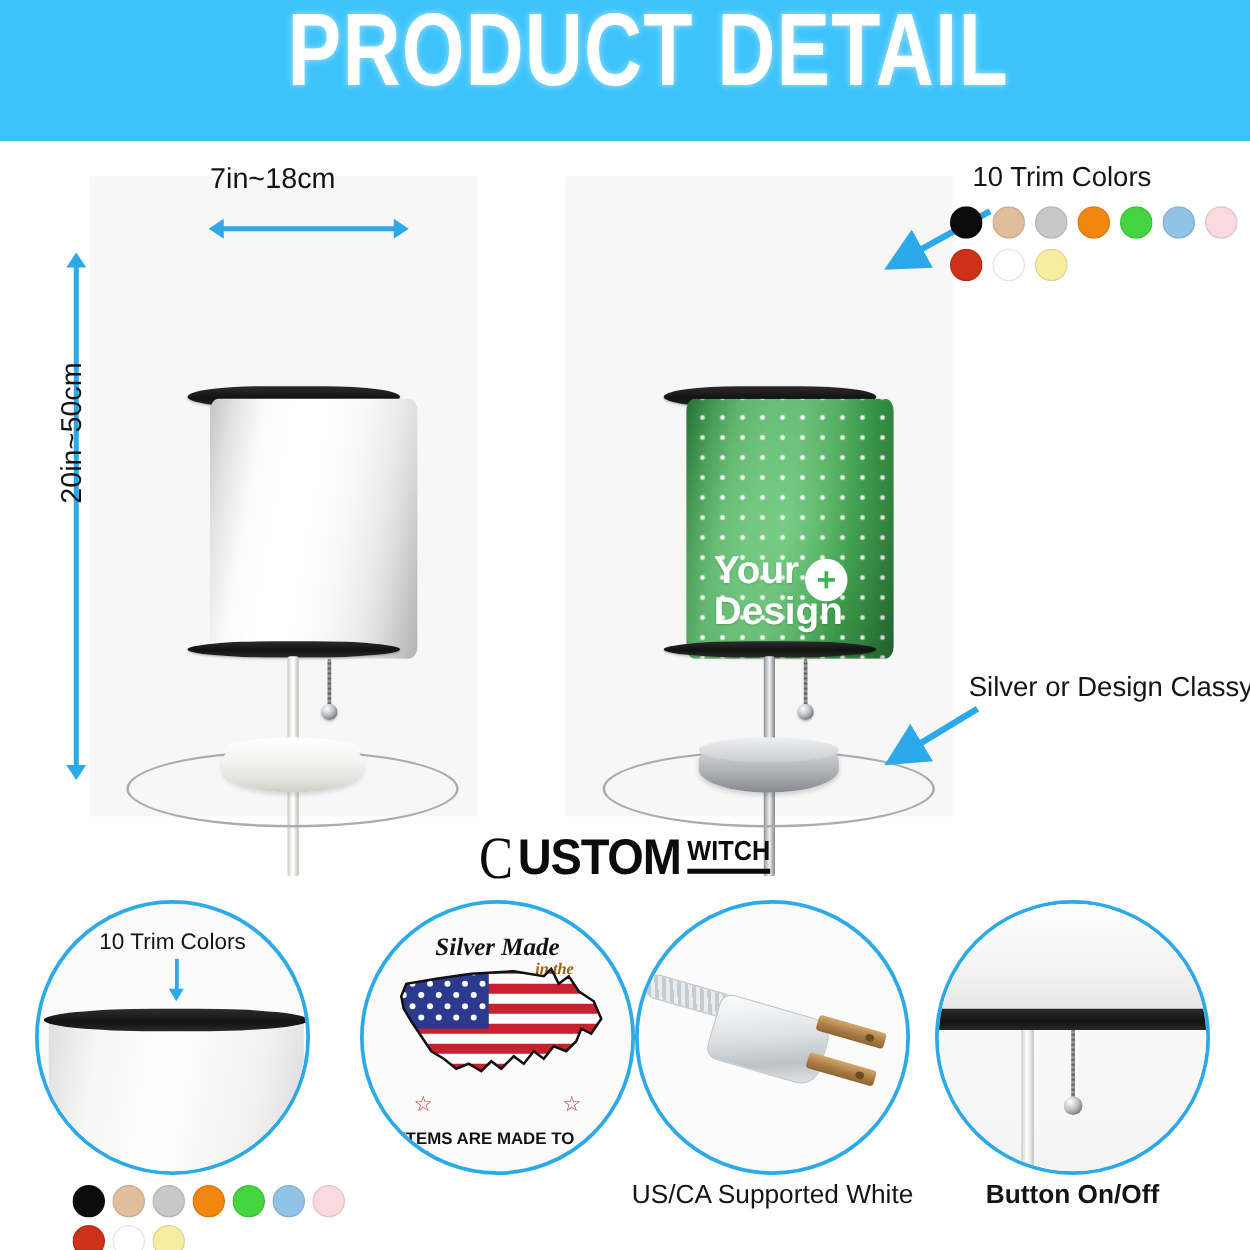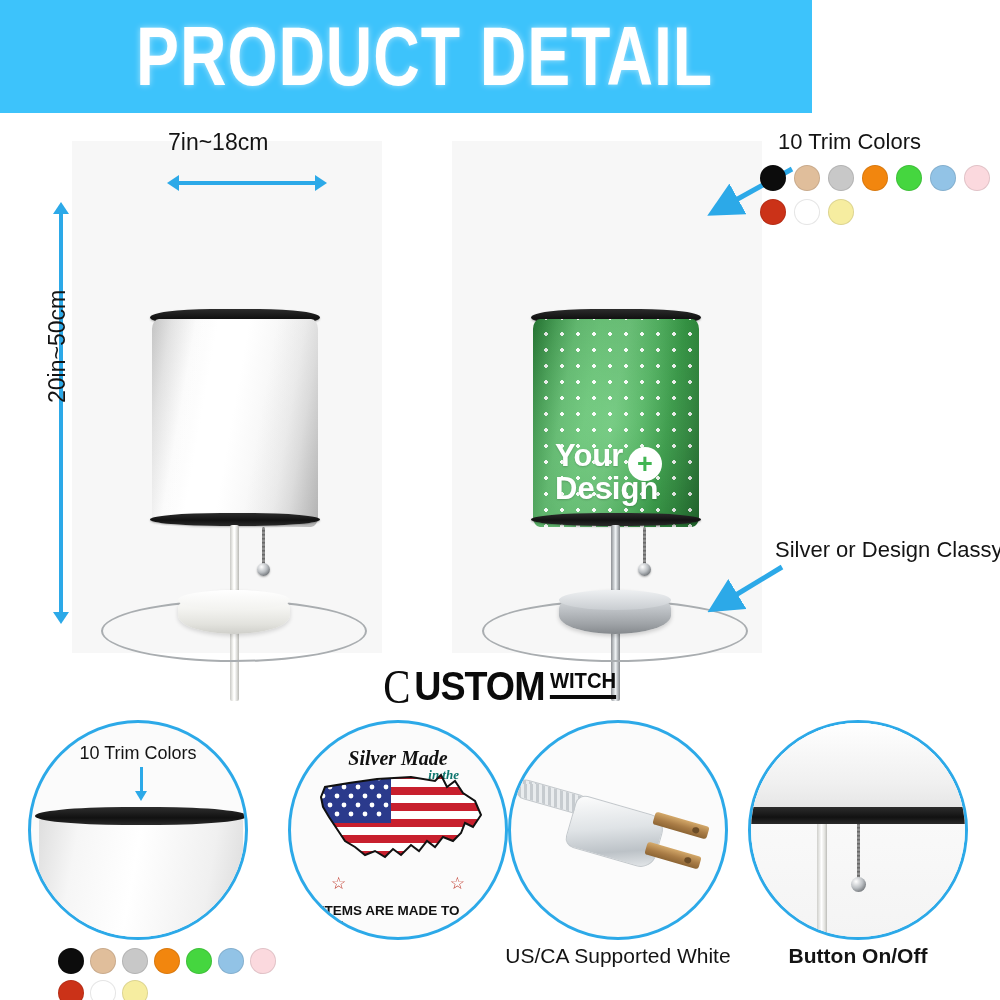--- a/index.html
+++ b/index.html
@@ -12,23 +12,23 @@
   }
   #page {
     position: relative;
     width: 1000px; height: 1000px;
     background: #ffffff;
   }
 
   
   .banner {
     position: absolute; left: 0; top: 0;
-    width: 812px; height: 113px;
+    width: 1000px; height: 113px;
     background: #3DC3FB;
-    display: flex; align-items: center; justify-content: center; padding-left: 38px;
+    display: flex; align-items: flex-start; justify-content: center; padding-left: 38px;
   }
   .banner-title {
     color: #ffffff;
     font-family: "Liberation Sans", sans-serif;
     font-size: 70px;
     font-weight: bold;
     letter-spacing: 1px;
     transform: scaleX(0.92) scaleY(1.18);
     text-shadow: 0 0 6px rgba(255,255,255,0.55);
     white-space: nowrap;
@@ -48,20 +48,21 @@
   .pane-right { left: 452px; top: 28px; width: 310px; height: 512px; }
 
   
   .lamp { position: absolute; }
 
   .shade {
     position: absolute;
     width: 166px; height: 208px;
     border-radius: 7px / 10px;
     overflow: hidden;
+    margin-left: 16px;
   }
   .shade-white {
     background: linear-gradient(100deg,
       #e4e4e4 0%, #f4f4f4 10%, #ffffff 33%,
       #ffffff 62%, #f2f2f2 84%, #d9d9d9 100%);
   }
   .shade-green {
     background:
       radial-gradient(circle at 50% 50%, rgba(255,255,255,0.10), rgba(0,0,0,0.10)),
       linear-gradient(100deg, #2f9440 0%, #3aaa4c 12%, #46bc58 34%,
@@ -334,21 +335,21 @@
     font-family: "Liberation Serif", serif;
     font-style: italic;
     font-weight: bold;
     font-size: 20px;
     color: #111;
   }
   .usa-inthe {
     position: absolute; right: 46px; top: 44px;
     font-family: "Liberation Serif", serif;
     font-style: italic; font-weight: bold;
-    font-size: 13px; color: #0f766e;
+    font-size: 13px; color: #a16207;
   }
   .usa-word {
     position: absolute; left: 0; right: 0; top: 140px;
     text-align: center;
     font-family: "Liberation Sans", sans-serif;
     font-style: italic; font-weight: bold;
     font-size: 38px; color: #111;
     letter-spacing: -1px;
   }
   .usa-sub {

